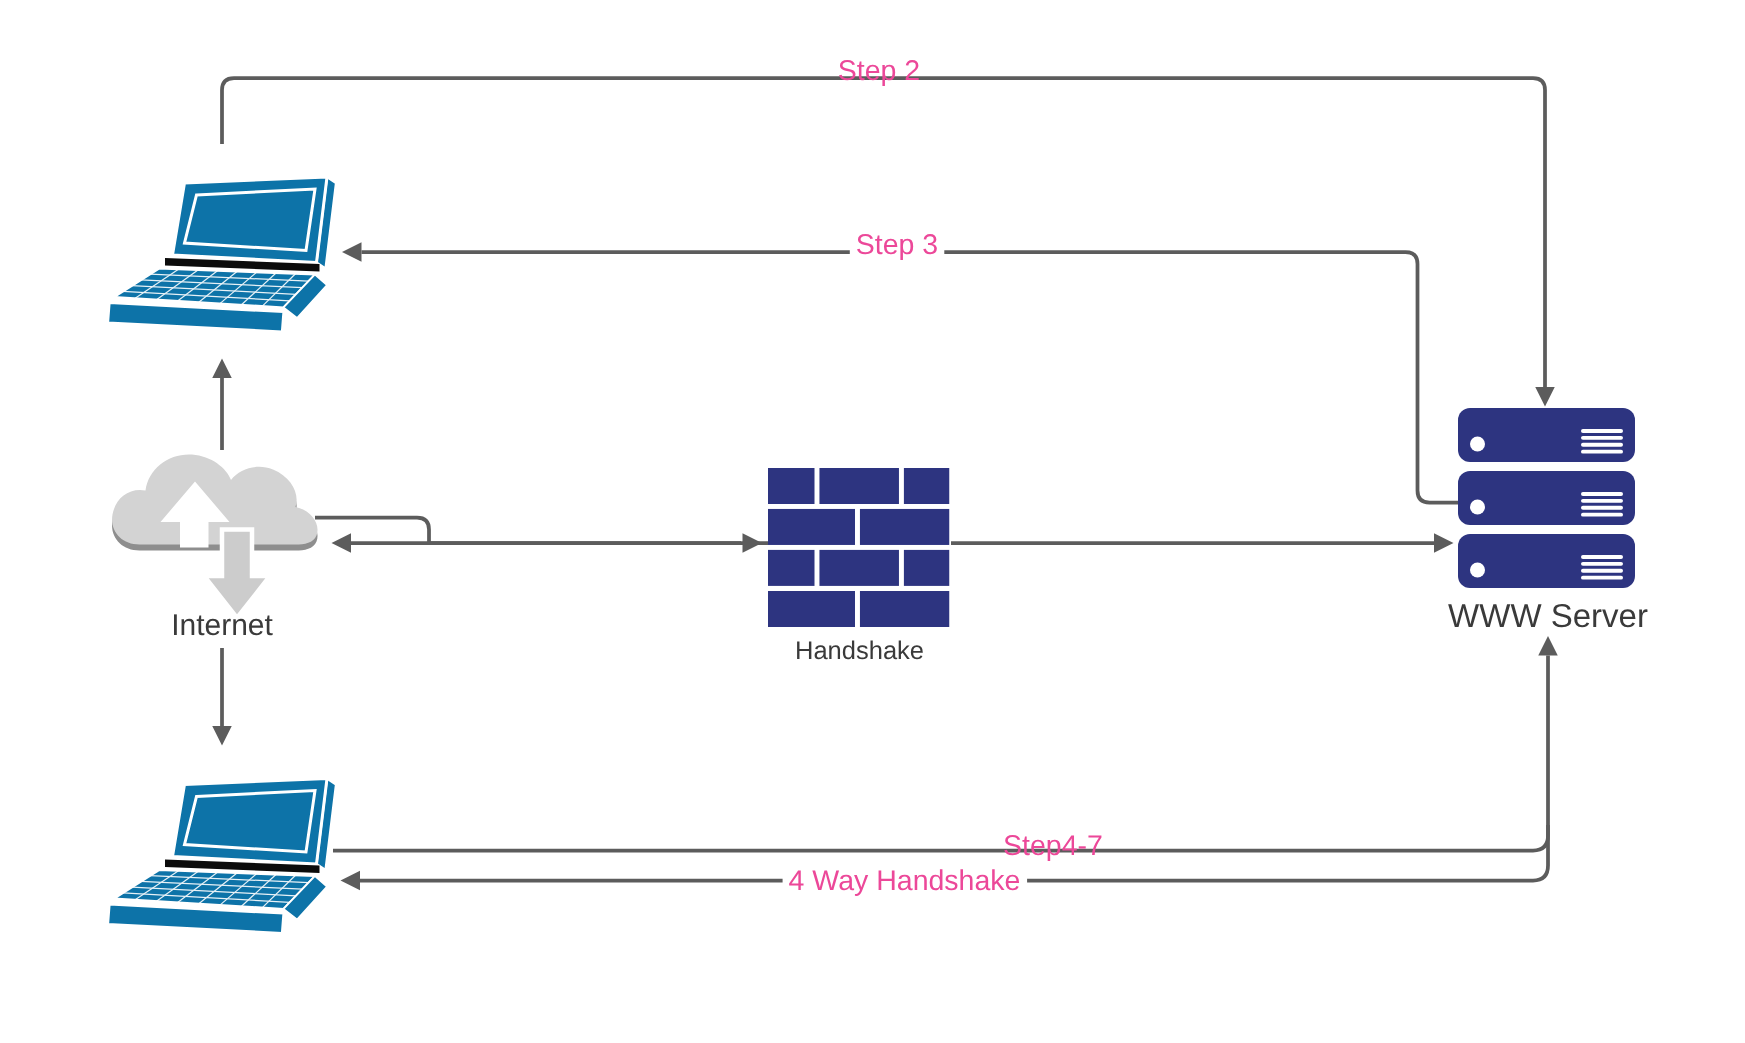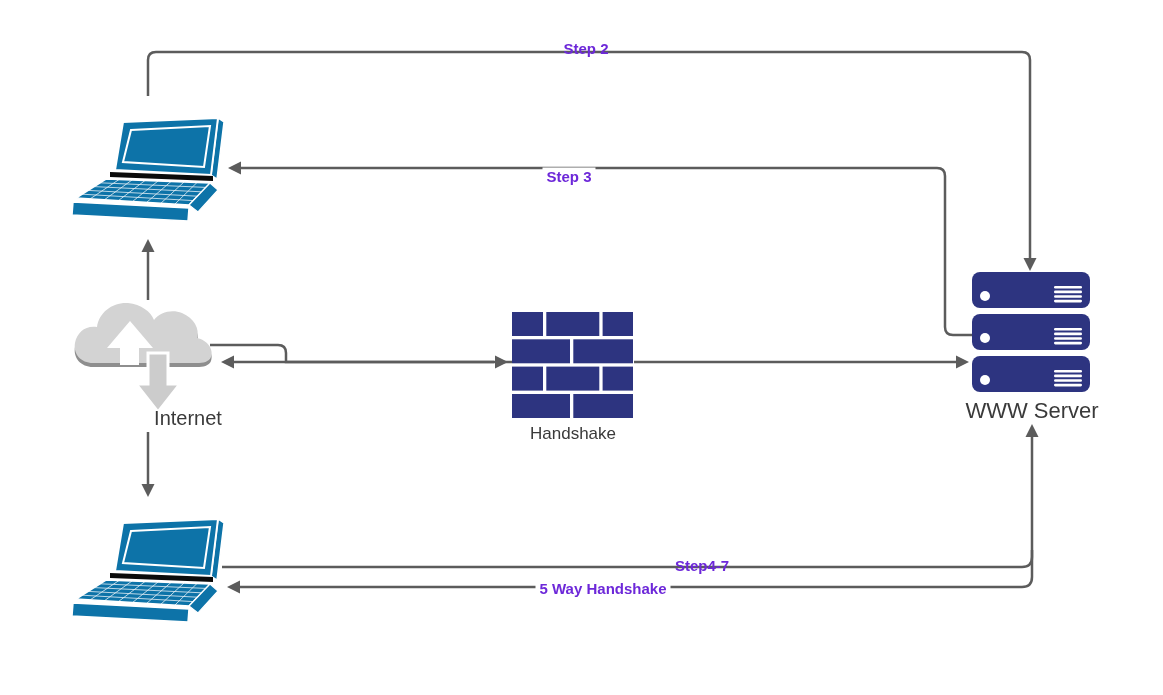--- a/index.html
+++ b/index.html
@@ -8,21 +8,21 @@
     font-family:"Liberation Sans",sans-serif;overflow:hidden;
   }
   .layer{position:absolute;left:0;top:0;width:1163px;height:695px;}
   .node{position:absolute;}
   .node-label{
     position:absolute;transform:translate(-50%,-50%);
     color:#3a3a3a;white-space:nowrap;text-align:center;
   }
   .conn-label{
     position:absolute;transform:translate(-50%,-50%);
-    font-weight:bold;font-size:15px;color:#6d28d9;white-space:nowrap;
+    font-weight:normal;font-size:19px;color:#ec4899;white-space:nowrap;
   }
   .conn-label.masked{background:#ffffff;padding:0 4px;}
   .lbl-internet{font-size:20px;}
   .lbl-firewall{font-size:17px;}
   .lbl-server{font-size:22px;}
 </style>
 </head>
 <body>
 
 <div class="canvas">
@@ -101,21 +101,21 @@
   </div>
 
   <div class="node" style="left:73px;top:296px;width:150px;height:120px;">
     <svg width="150" height="120" viewBox="0 0 150 120">
       <path d="M 20,71 C 8,71 0,62 2,51 C 4,40 13,33 24,35 C 26,20 40,10 55,11 C 68,12 78,20 81,28 C 87,20 99,17 109,21 C 121,26 127,37 124,46 C 134,48 141,57 138,65 C 136,70 130,71 124,71 Z" fill="#8e8e8e"></path>
       <path d="M 20,67 C 8,67 0,58 2,47 C 4,36 13,29 24,31 C 26,16 40,6 55,7 C 68,8 78,16 81,24 C 87,16 99,13 109,17 C 121,22 127,33 124,42 C 134,44 141,53 138,61 C 136,66 130,67 124,67 Z" fill="#d3d3d3"></path>
       <polygon points="57,25 80,52 66,52 66,69 47,69 47,52 34,52" fill="#ffffff"></polygon>
       <polygon points="75,57 95,57 95,88 107,88 85,116 63,88 75,88" fill="#cccccc" stroke="#ffffff" stroke-width="3"></polygon>
     </svg>
   </div>
-  <div class="node-label lbl-internet" style="left:148px;top:418px;margin-left:40px;">Internet</div>
+  <div class="node-label lbl-internet" style="left:148px;top:418px;">Internet</div>
 
   <div class="node" style="left:512px;top:312px;width:121px;height:106px;">
     <svg width="121" height="106" viewBox="0 0 121 106" fill="#2d3480">
       <rect x="0" y="0" width="31" height="24"></rect>
         <rect x="34.3" y="0" width="53" height="24"></rect>
         <rect x="90.6" y="0" width="30.4" height="24"></rect>
       <rect x="0" y="27.3" width="58" height="24"></rect>
         <rect x="61.3" y="27.3" width="59.7" height="24"></rect>
       <rect x="0" y="54.6" width="31" height="24"></rect>
         <rect x="34.3" y="54.6" width="53" height="24"></rect>
@@ -181,17 +181,17 @@
         <path d="M 100,69.5 L 75.6,90.4"></path>
           <path d="M 113,70 L 89.8,91.3"></path>
         <path d="M 126,70.5 L 103.9,92.1"></path>
       </g>
       <polygon points="139,71 147,78 127,100 118,93" fill="#0d73a8" stroke="#ffffff" stroke-width="1.2"></polygon>
       <polygon points="2,90 118,96 117,109 1,103" fill="#0d73a8" stroke="#ffffff" stroke-width="1.5"></polygon>
     </svg>
   </div>
 
   <div class="conn-label" style="left:586px;top:48px;">Step 2</div>
-  <div class="conn-label masked" style="left:569px;top:164px;margin-top:12px;">Step 3</div>
+  <div class="conn-label masked" style="left:598px;top:164px;">Step 3</div>
   <div class="conn-label" style="left:702px;top:565px;text-align:right;">Step4-7</div>
-  <div class="conn-label masked" style="left:603px;top:588px;">5 Way Handshake</div>
+  <div class="conn-label masked" style="left:603px;top:588px;">4 Way Handshake</div>
 
 </div>
 
 </body></html>

